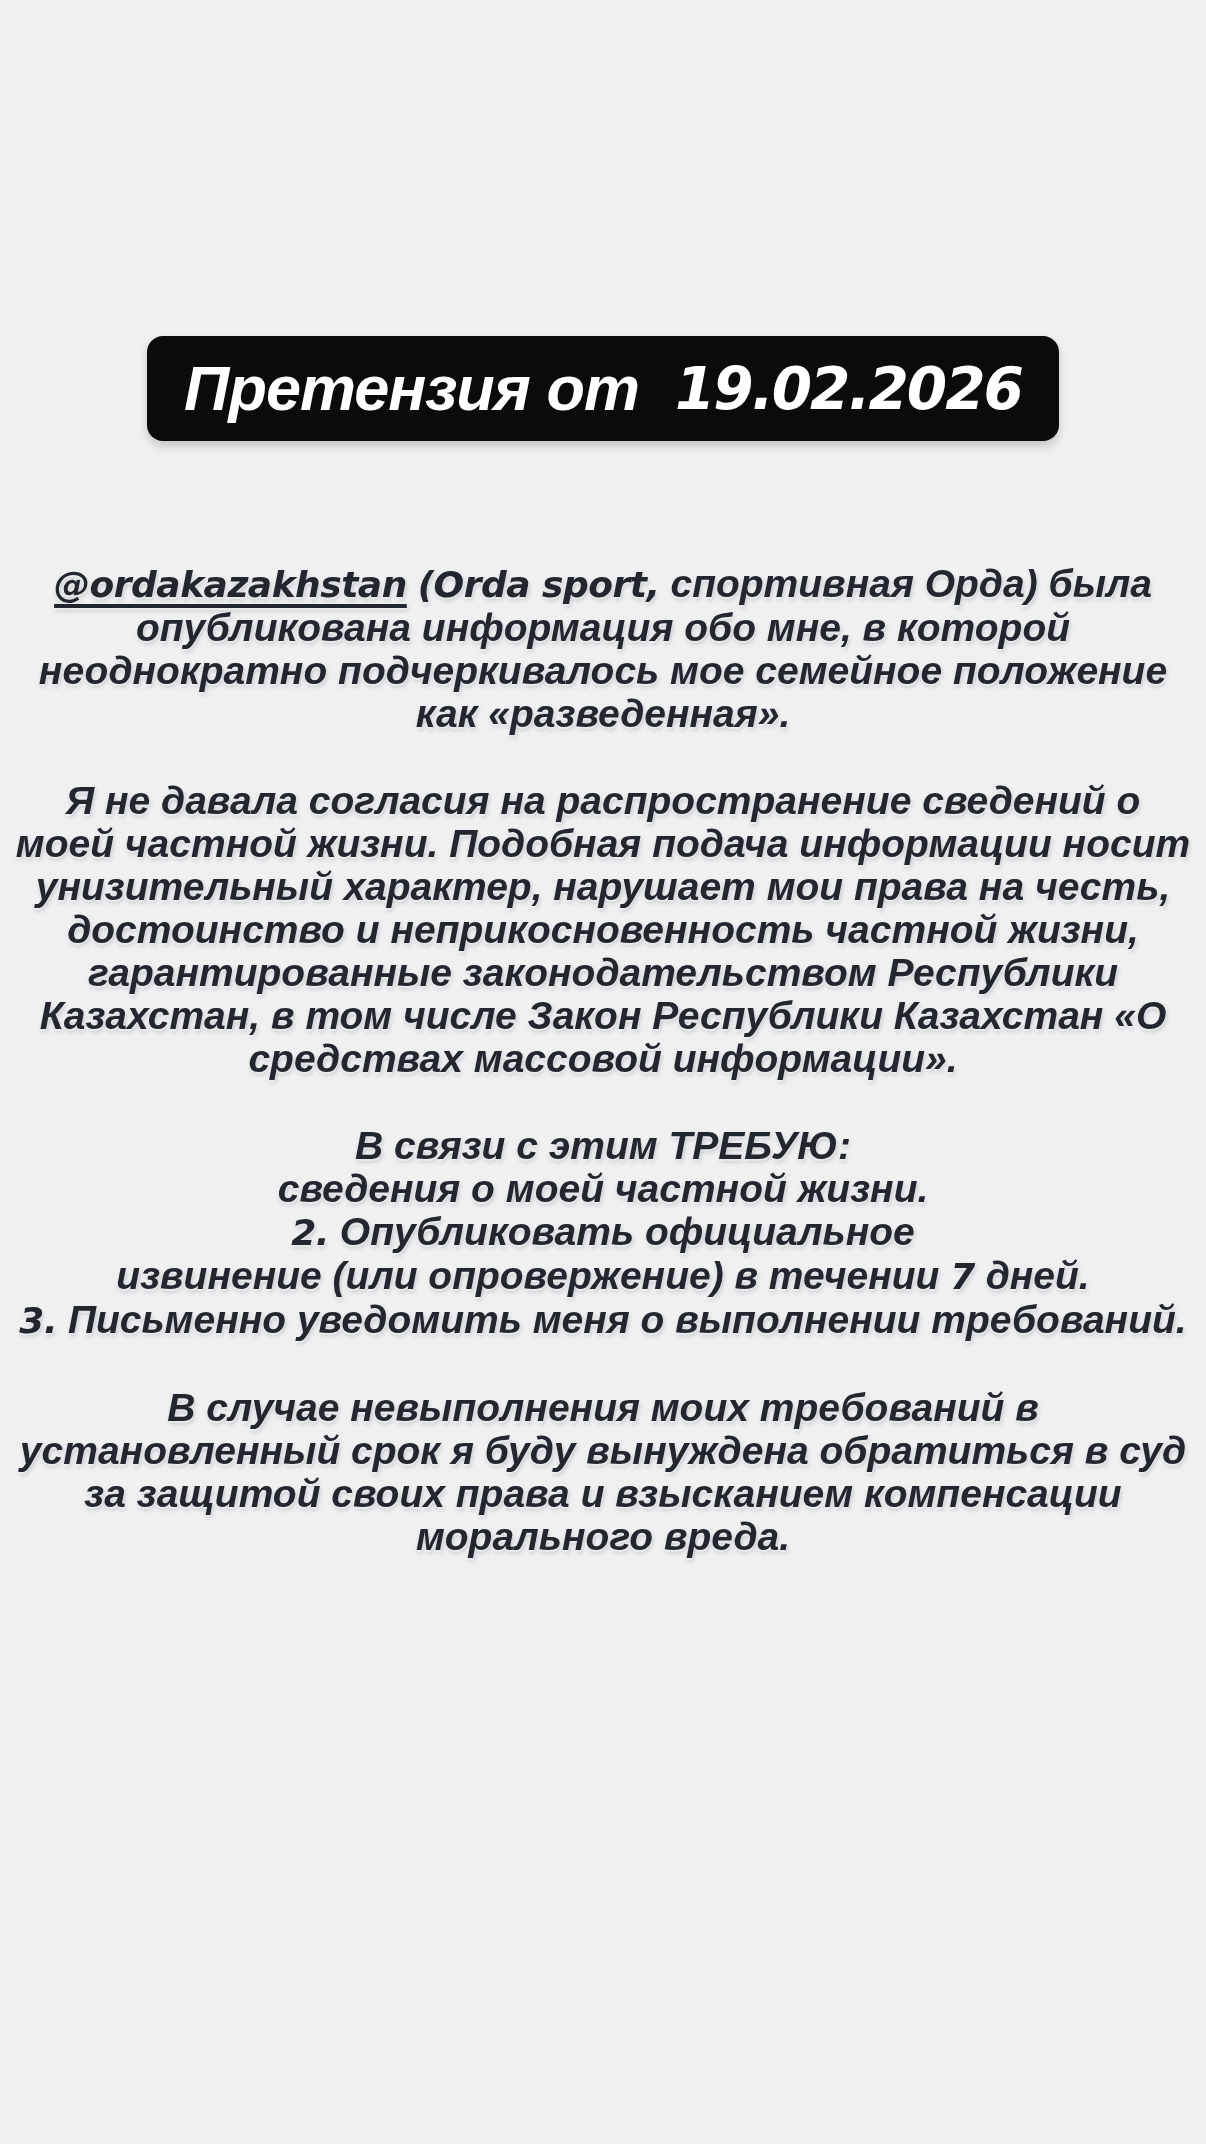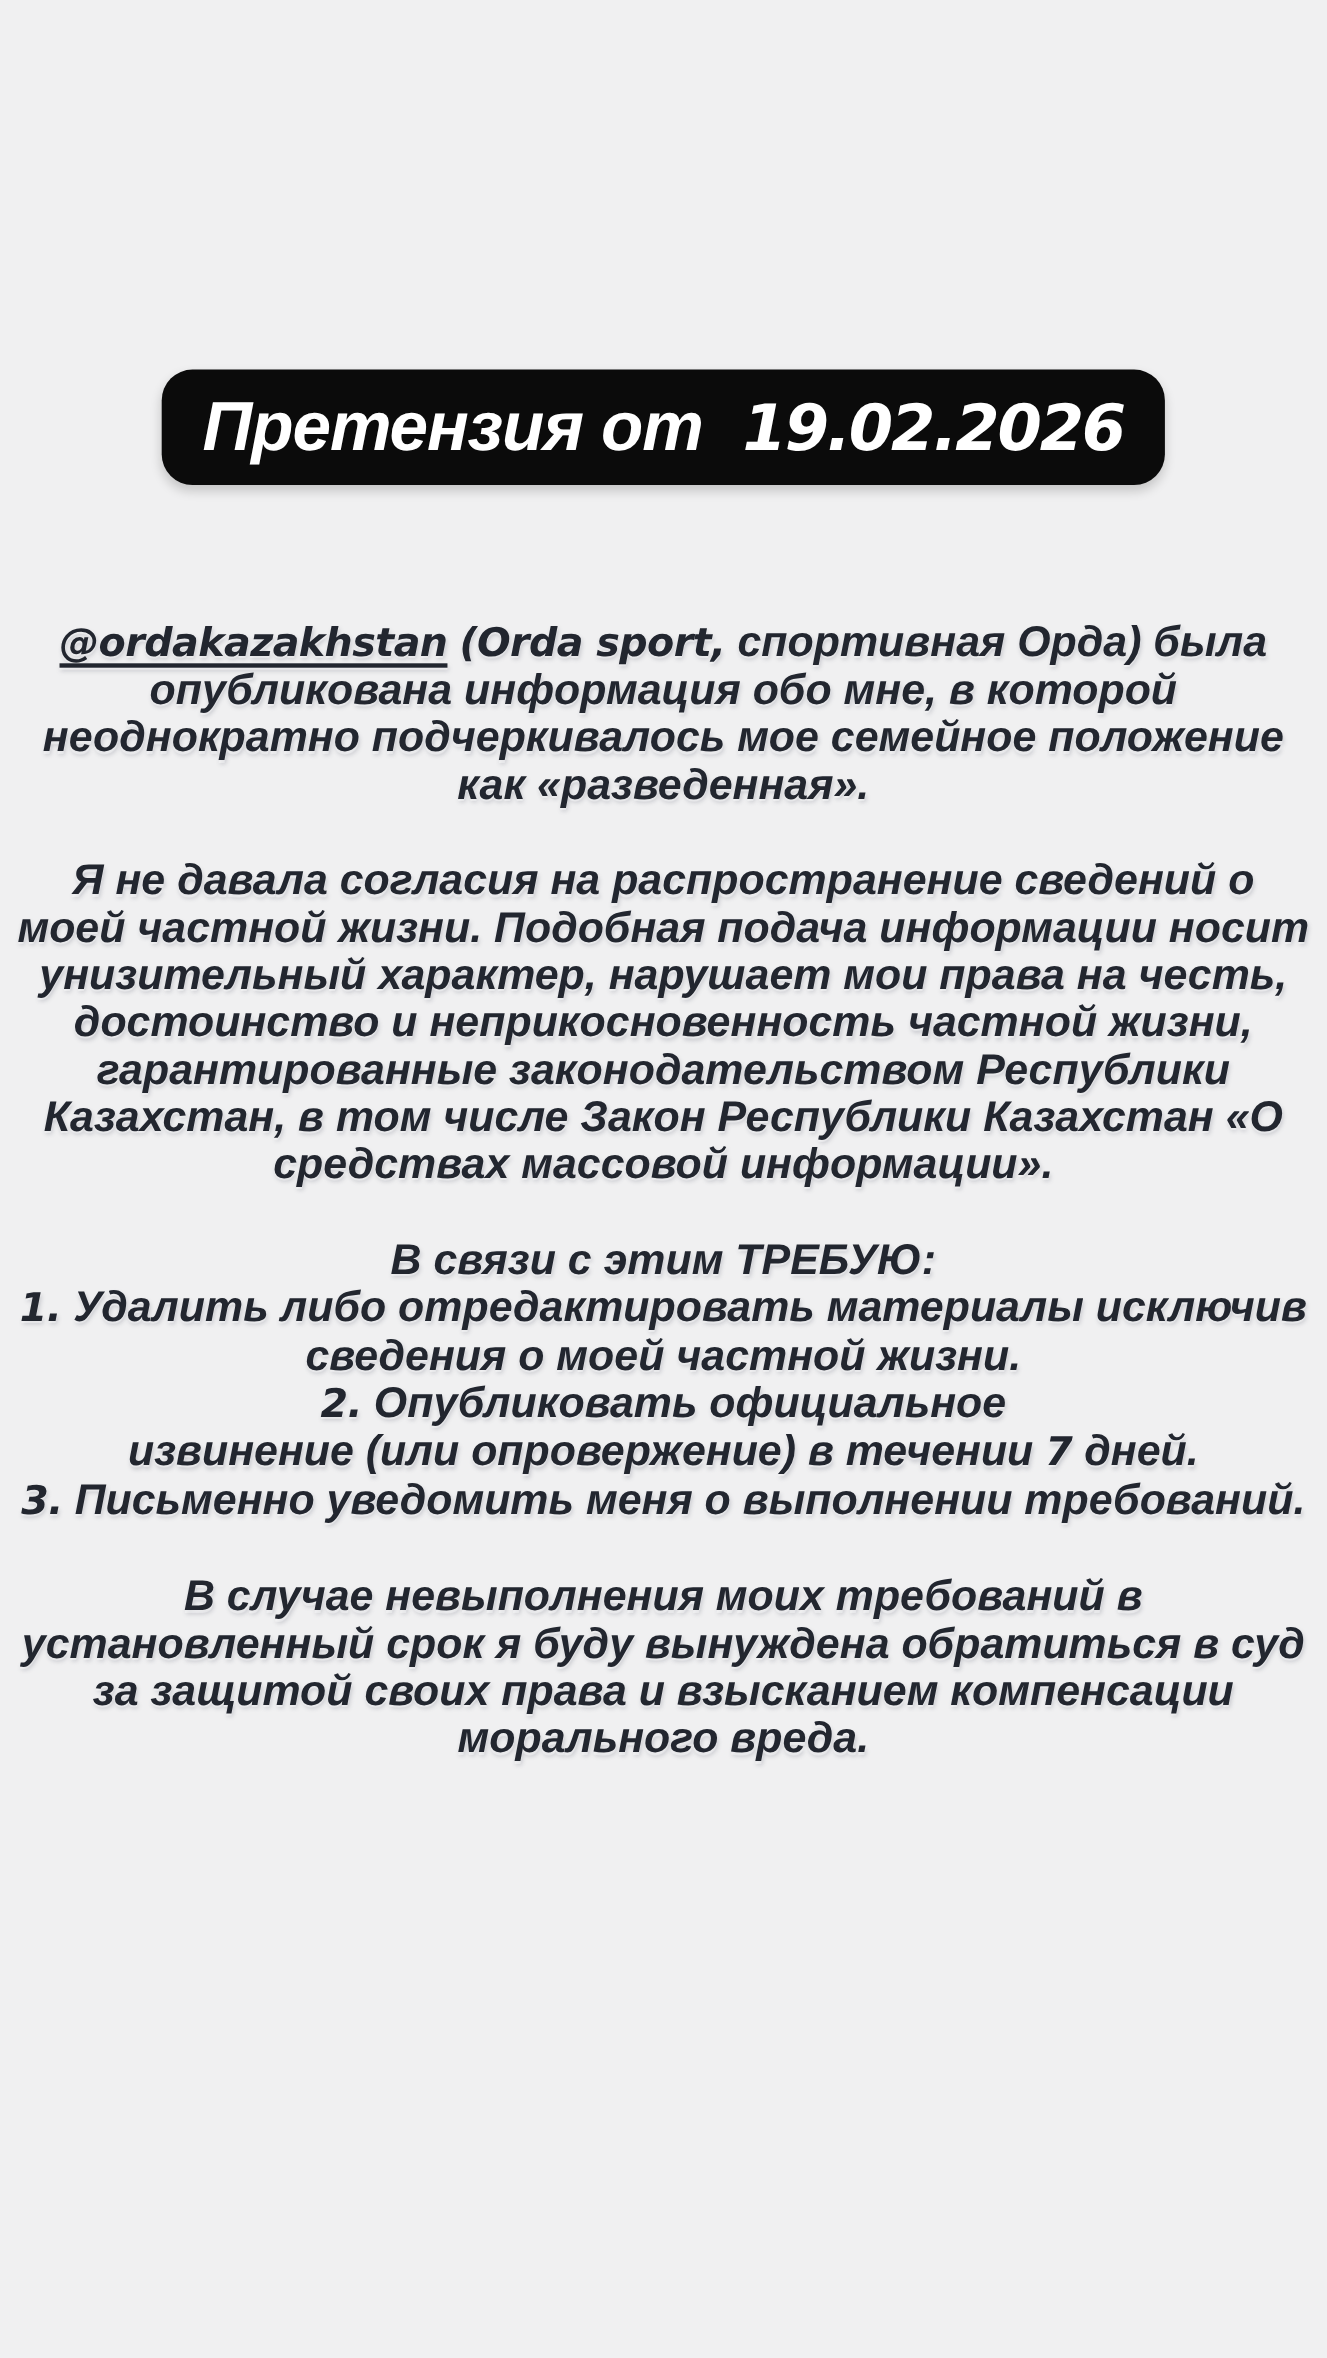--- a/index.html
+++ b/index.html
@@ -13,21 +13,21 @@
     position: relative;
     width: 1206px; height: 2144px;
     background: var(--background, #f0f0f1);
   }
   .headline {
     position: absolute;
     top: 336px; left: 50%;
     transform: translateX(-50%);
     width: 912px; height: 105px;
     background: var(--badge-bg, #0b0b0b);
-    border-radius: 28px;
+    border-radius: 16px;
     display: flex; align-items: center; justify-content: center;
     box-shadow: 0 5px 10px rgba(0,0,0,0.18);
   }
   .hl-prefix {
     font-family: "Liberation Sans", sans-serif;
     font-style: italic; font-weight: 700;
     font-size: 63px; line-height: 1;
     letter-spacing: -1px;
     color: var(--badge-text, #ffffff);
   }
@@ -86,21 +86,20 @@
         <div class="line"><span class="seg base">Я не давала согласия на распространение сведений о</span></div>
         <div class="line"><span class="seg base">моей частной жизни. Подобная подача информации носит</span></div>
         <div class="line"><span class="seg base">унизительный характер, нарушает мои права на честь,</span></div>
         <div class="line"><span class="seg base">достоинство и неприкосновенность частной жизни,</span></div>
         <div class="line"><span class="seg base">гарантированные законодательством Республики</span></div>
         <div class="line"><span class="seg base">Казахстан, в том числе Закон Республики Казахстан «О</span></div>
         <div class="line"><span class="seg base">средствах массовой информации».</span></div>
       </div>
       <div class="para">
         <div class="line"><span class="seg base">В связи с этим ТРЕБУЮ:</span></div>
-        <div class="line"><span class="seg heavy">1.</span><span class="seg base"> Удалить либо отредактировать материалы исключив</span></div>
         <div class="line"><span class="seg base">сведения о моей частной жизни.</span></div>
         <div class="line"><span class="seg heavy">2.</span><span class="seg base"> Опубликовать официальное</span></div>
         <div class="line"><span class="seg base">извинение (или опровержение) в течении </span><span class="seg heavy">7</span><span class="seg base"> дней.</span></div>
         <div class="line"><span class="seg heavy">3.</span><span class="seg base"> Письменно уведомить меня о выполнении требований.</span></div>
       </div>
       <div class="para">
         <div class="line"><span class="seg base">В случае невыполнения моих требований в</span></div>
         <div class="line"><span class="seg base">установленный срок я буду вынуждена обратиться в суд</span></div>
         <div class="line"><span class="seg base">за защитой своих права и взысканием компенсации</span></div>
         <div class="line"><span class="seg base">морального вреда.</span></div>

